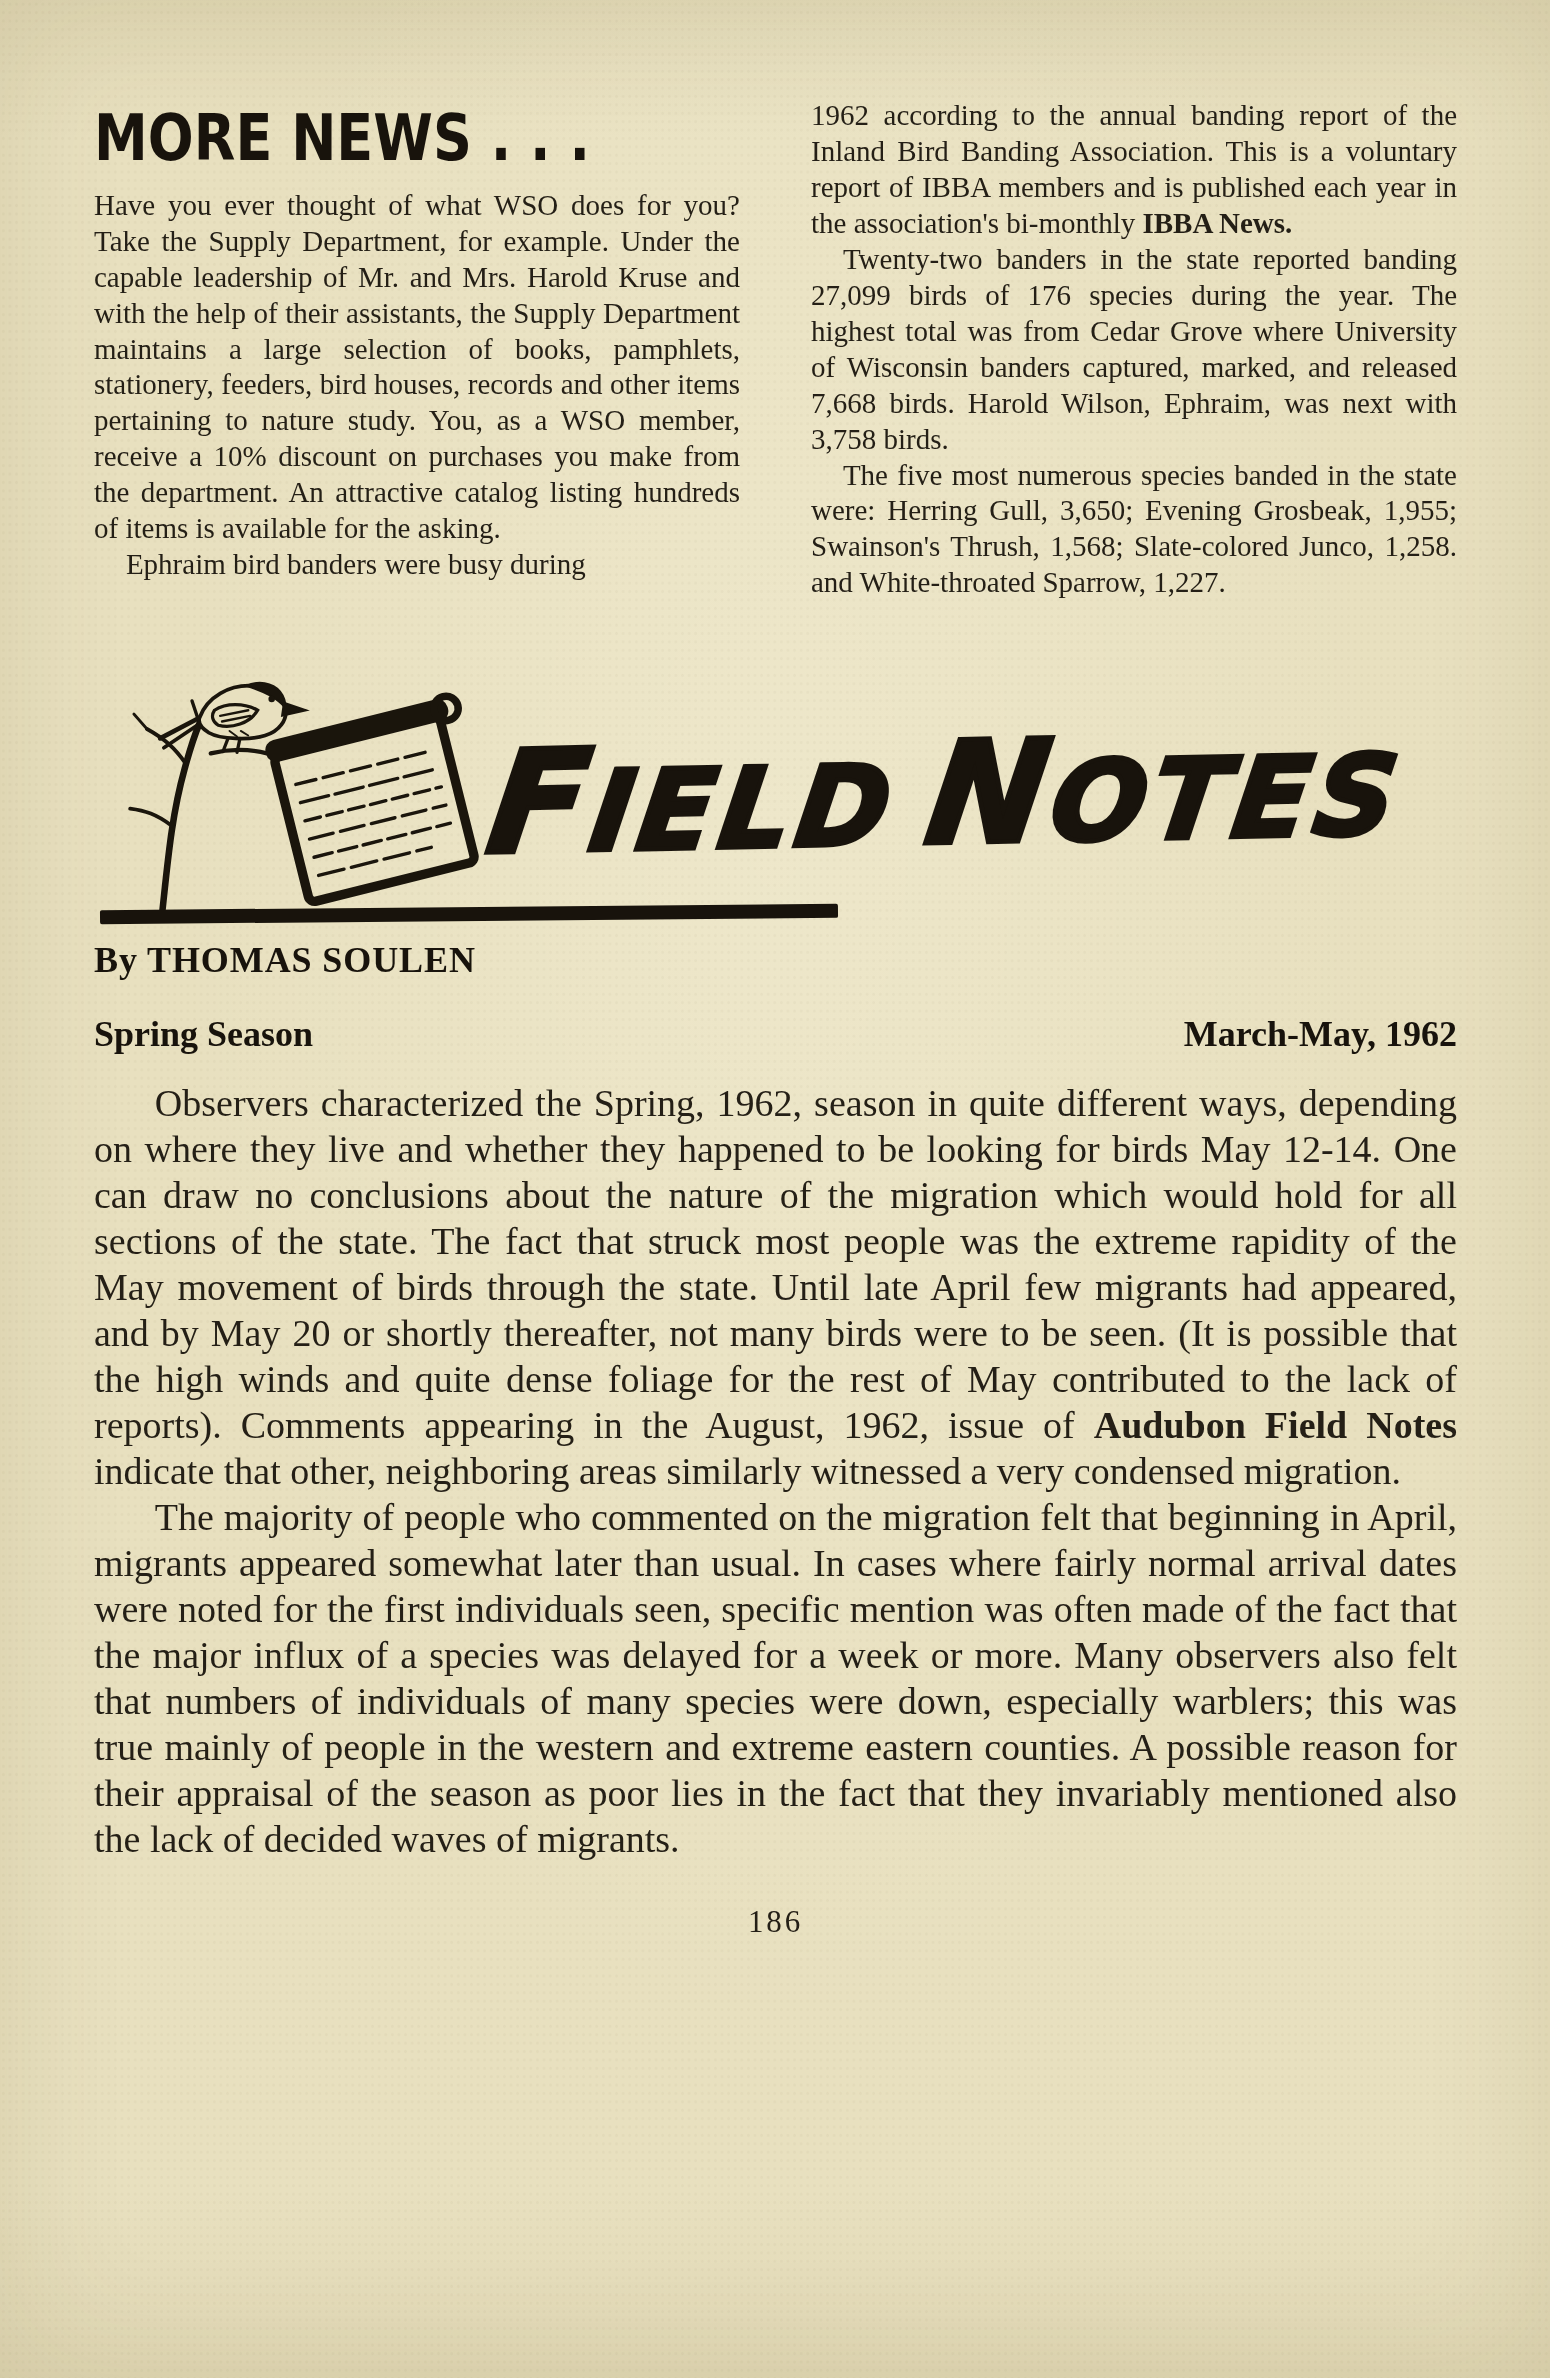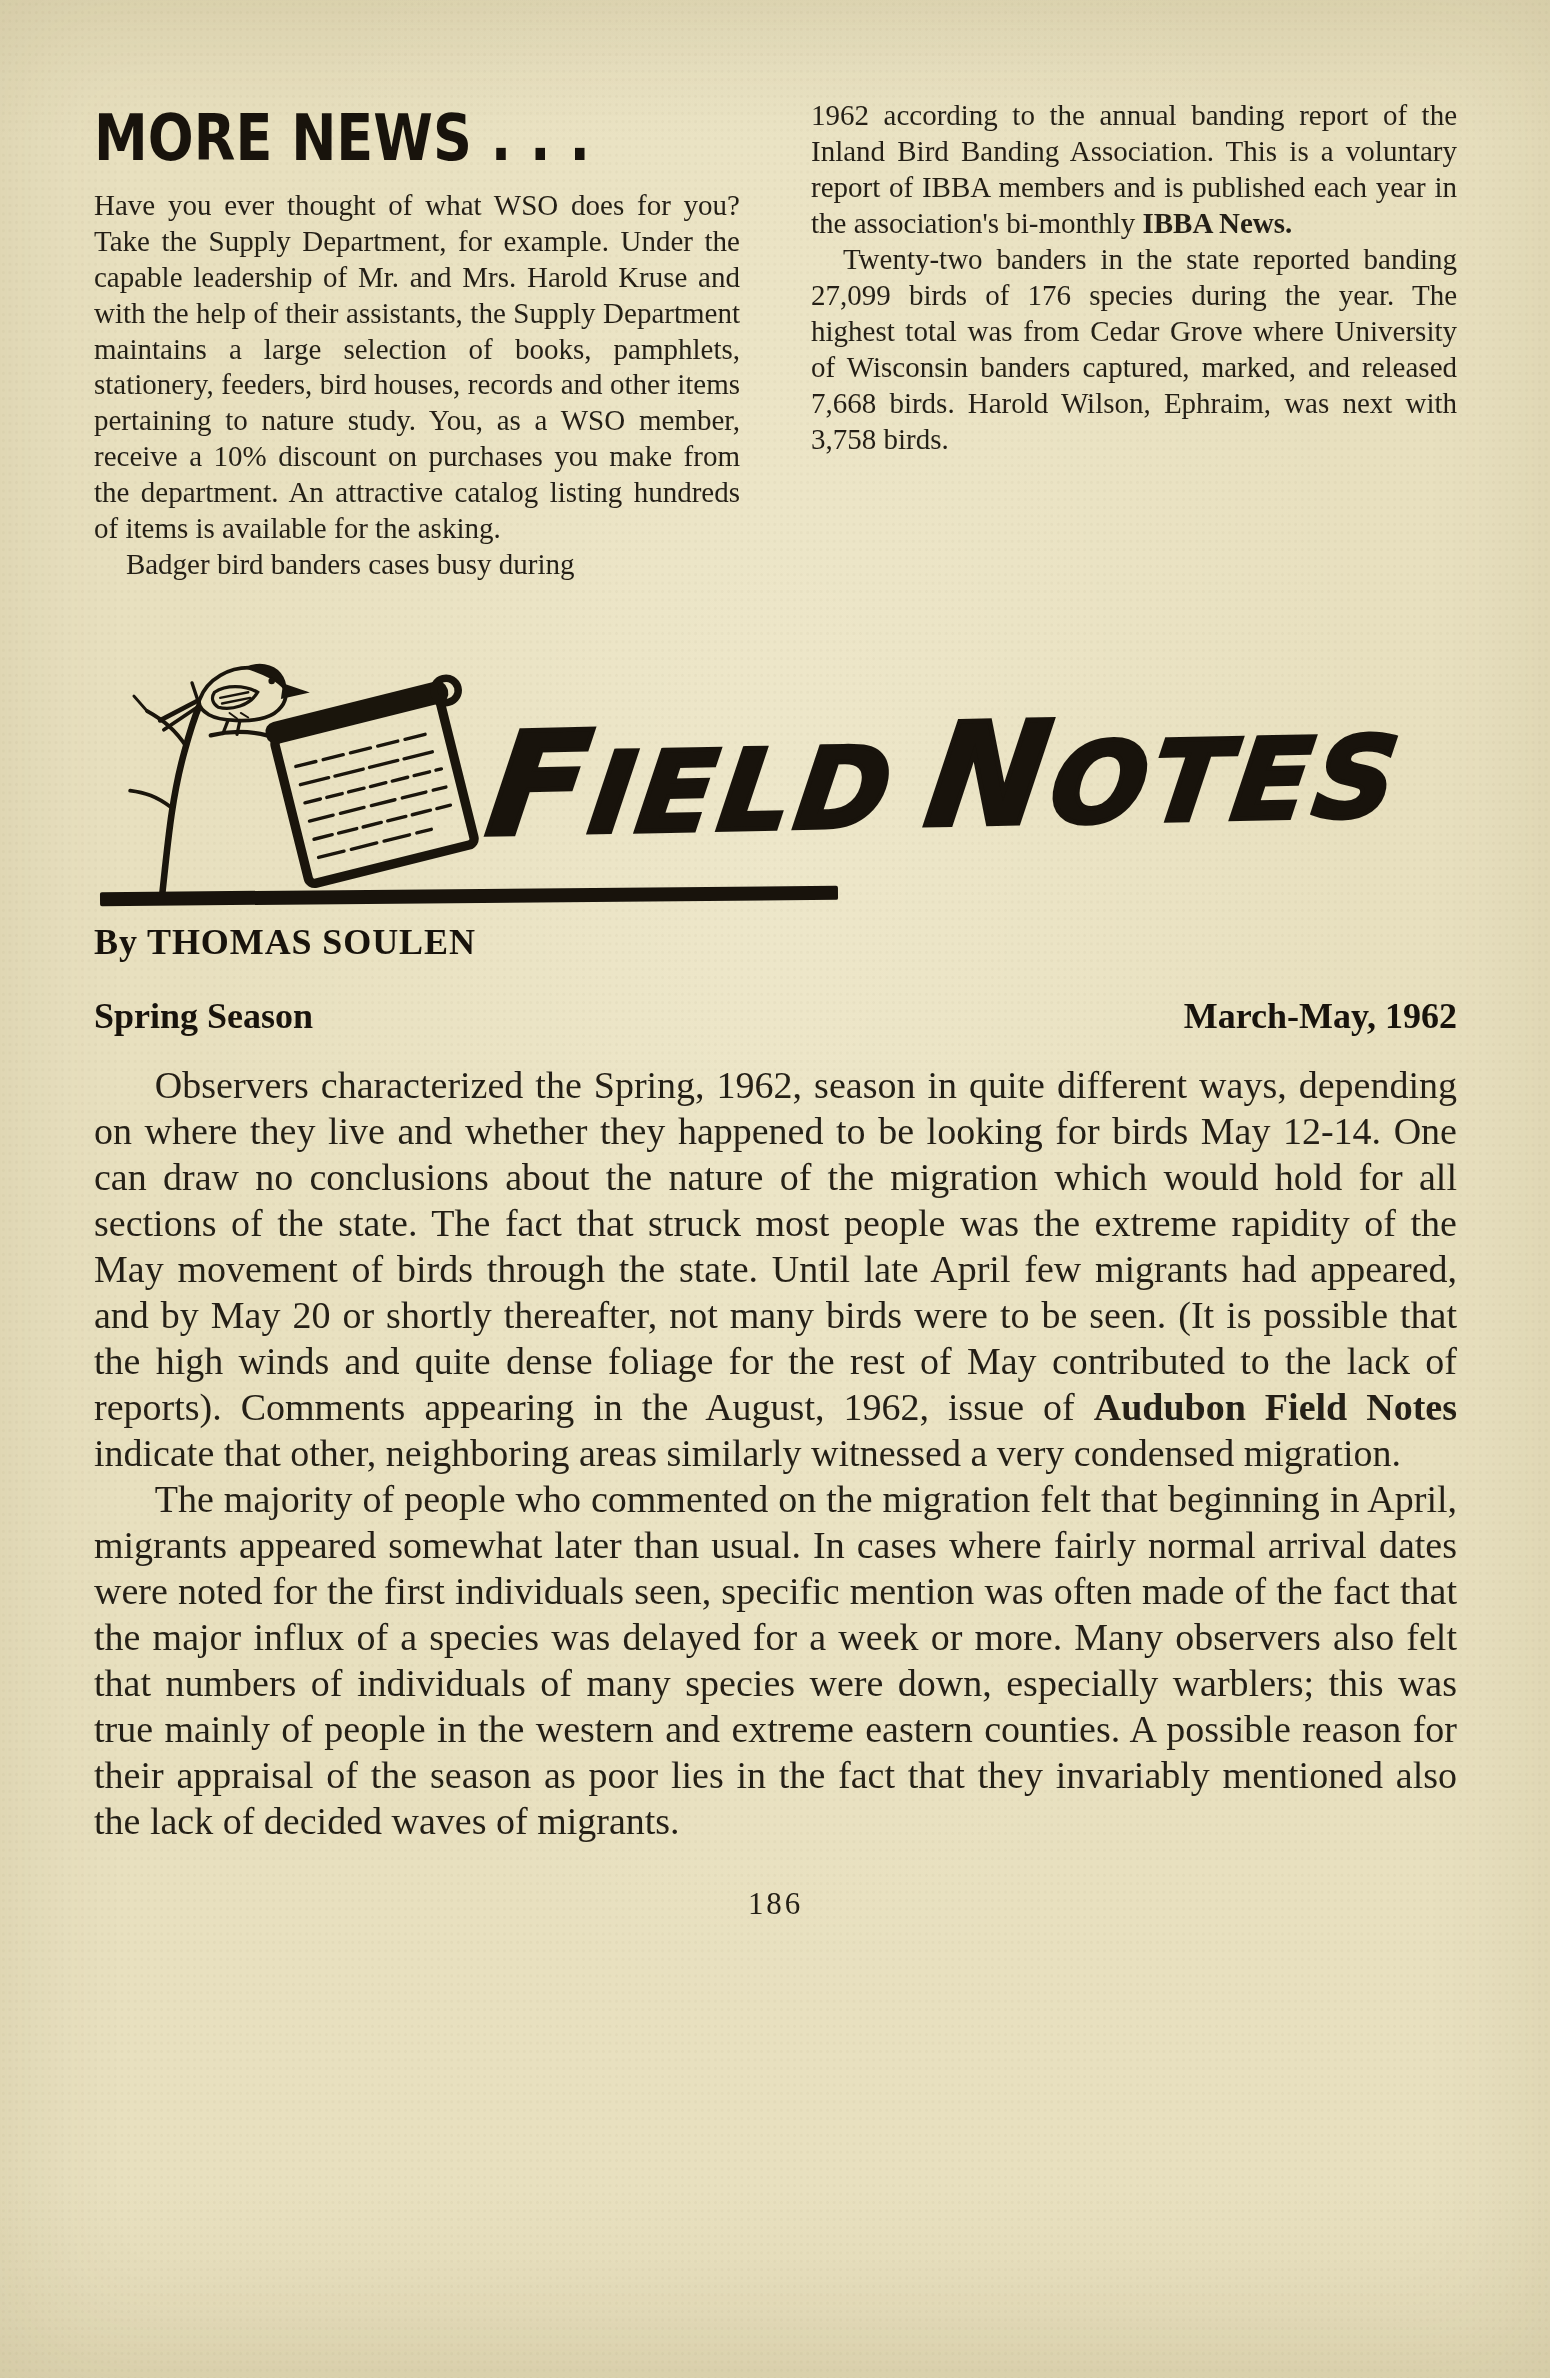--- a/index.html
+++ b/index.html
@@ -120,26 +120,27 @@
 </head>
 <body>
 
 <div class="page">
 
   <div class="top-columns">
     <div class="col">
       <h1 class="more-news-heading">MORE NEWS . . .</h1>
       <div>
           <p><span>Have you ever thought of what WSO does for you? Take the Supply Department, for example. Under the capable leadership of Mr. and Mrs. Harold Kruse and with the help of their assistants, the Supply Department maintains a large selection of books, pamphlets, stationery, feeders, bird houses, records and other items pertaining to nature study. You, as a WSO member, receive a 10% discount on purchases you make from the department. An attractive catalog listing hundreds of items is available for the asking.</span></p>
-          <p><span>Badger bird banders cases busy during</span></p>
+          <p><span>Ephraim bird banders were busy during</span></p>
         </div>
     </div>
     <div class="col">
         <p><span>1962 according to the annual banding report of the Inland Bird Banding Association. This is a voluntary report of IBBA members and is published each year in the association's bi-monthly </span><b>IBBA News.</b></p>
         <p><span>Twenty-two banders in the state reported banding 27,099 birds of 176 species during the year. The highest total was from Cedar Grove where University of Wisconsin banders captured, marked, and released 7,668 birds. Harold Wilson, Ephraim, was next with 3,758 birds.</span></p>
+        <p><span>The five most numerous species banded in the state were: Herring Gull, 3,650; Evening Grosbeak, 1,955; Swainson's Thrush, 1,568; Slate-colored Junco, 1,258. and White-throated Sparrow, 1,227.</span></p>
       </div>
   </div>
 
   <div class="fieldnotes-header">
     <svg class="fn-illustration" viewBox="0 0 480 320" aria-hidden="true">
 
       <g transform="rotate(-14 305 195)" stroke="#1a150c" stroke-linecap="round">
         <rect x="215" y="118" width="182" height="160" rx="7" fill="none" stroke-width="10"></rect>
         <rect x="208" y="100" width="200" height="24" rx="11" fill="#1a150c" stroke="none"></rect>
         <circle cx="406" cy="112" r="13" fill="none" stroke-width="8"></circle>

